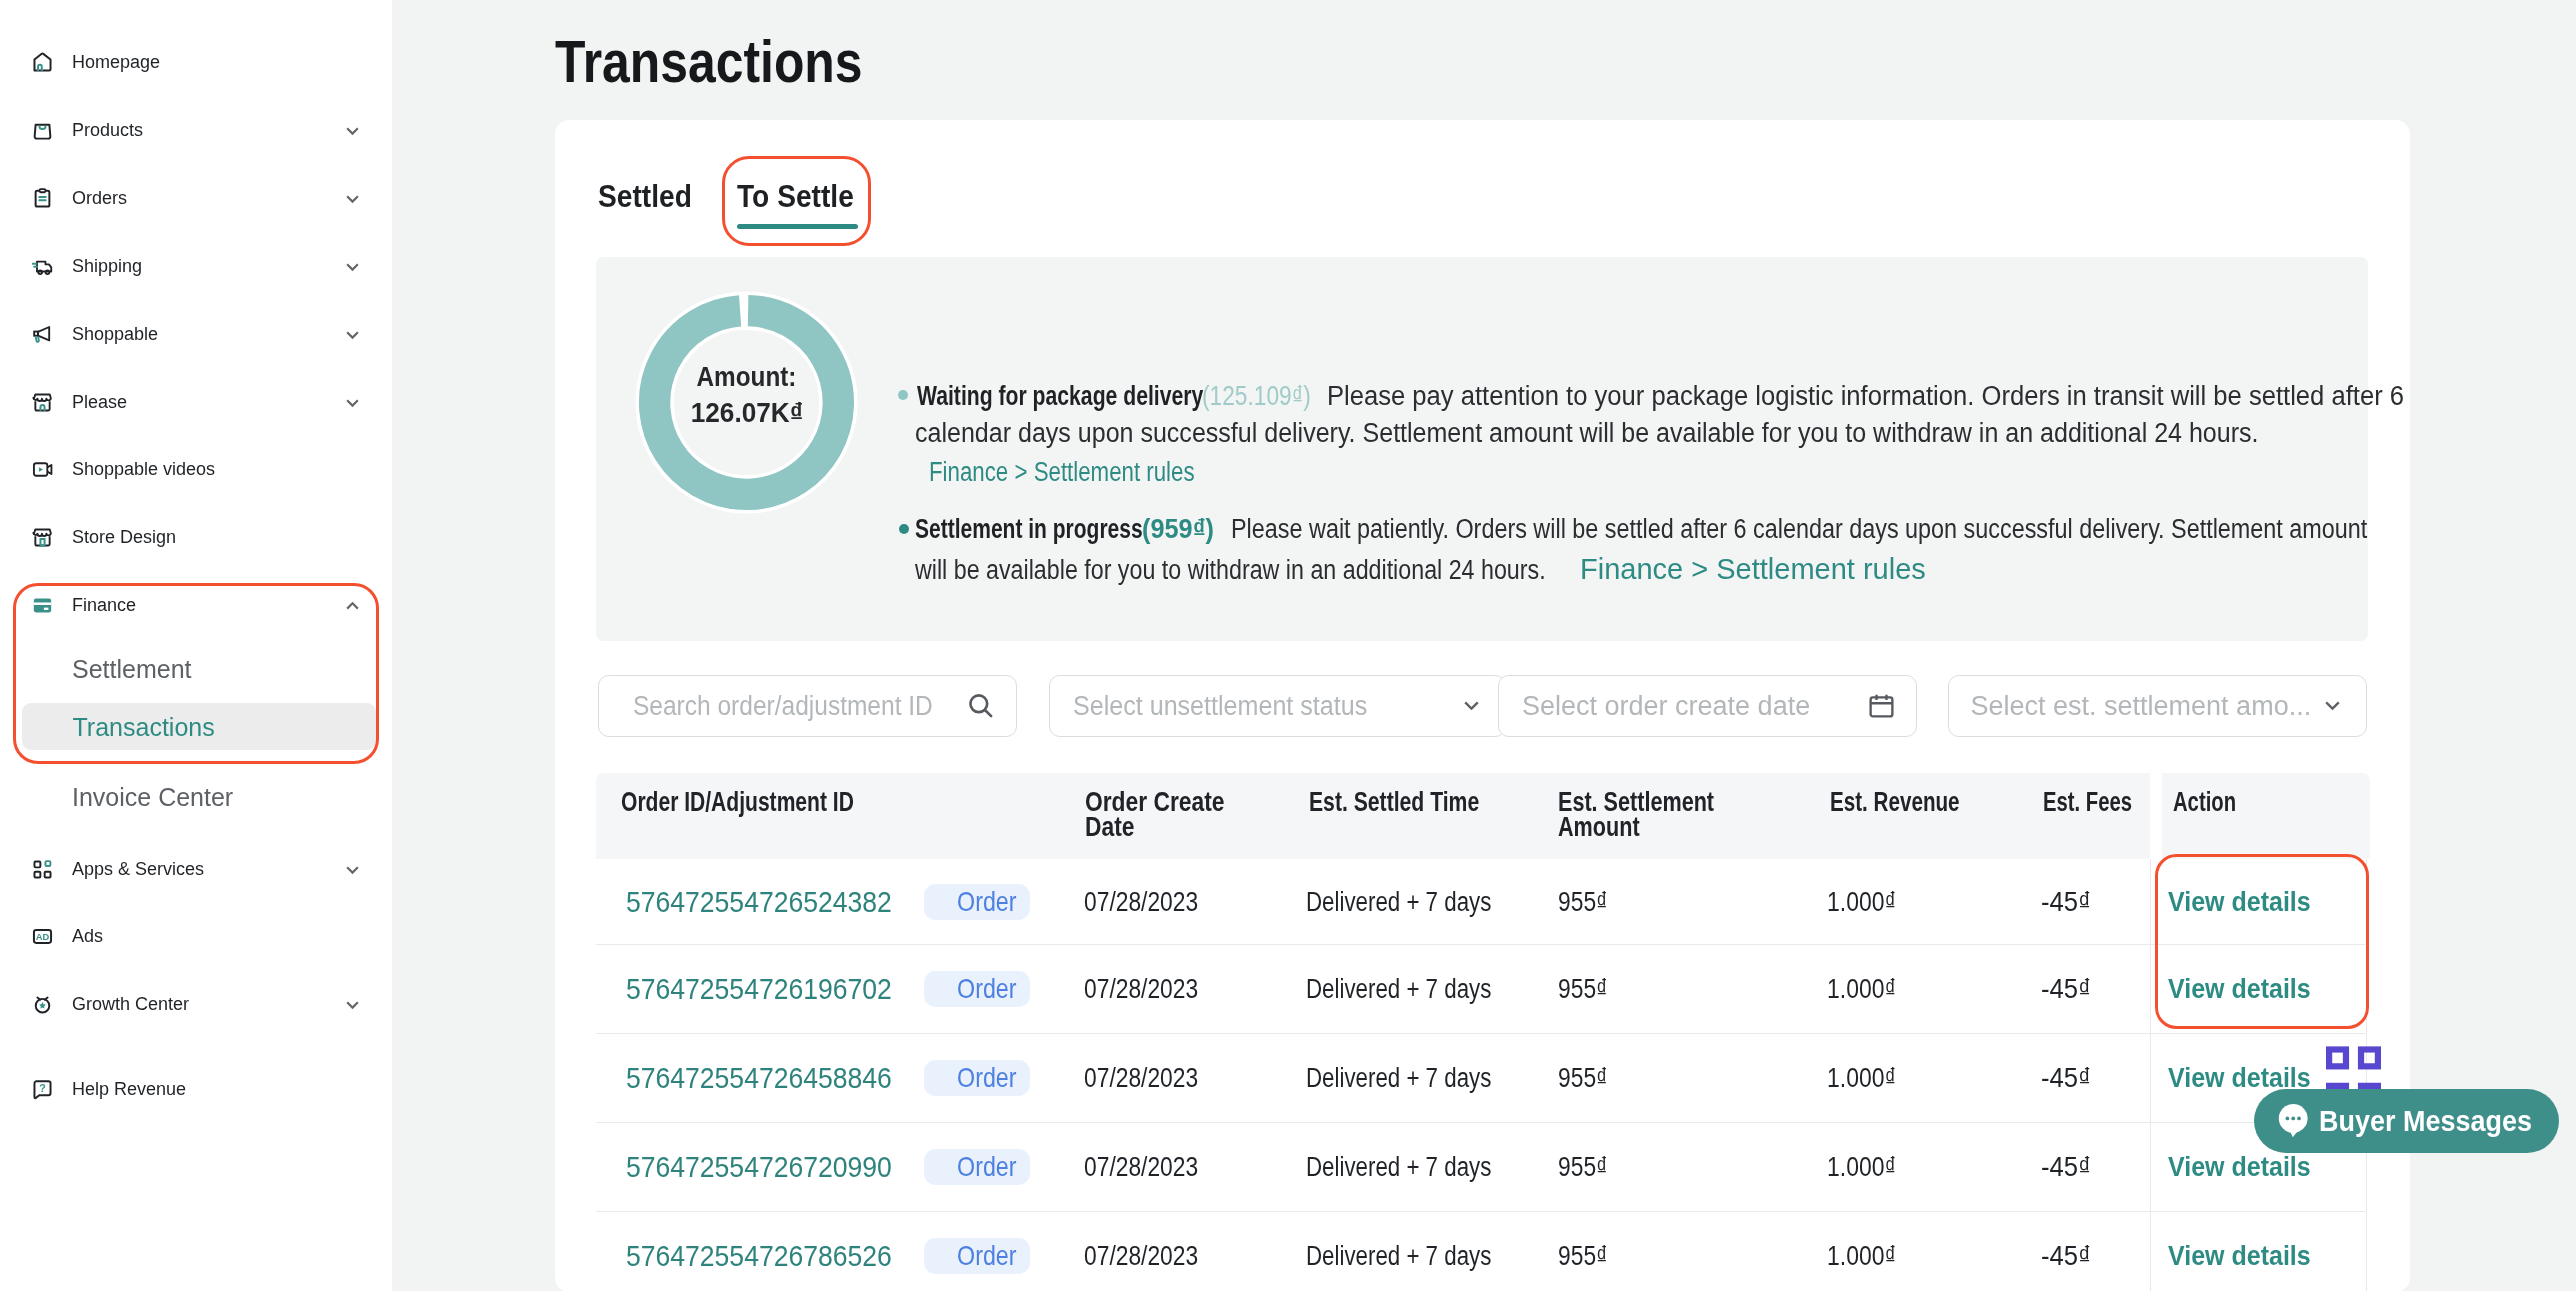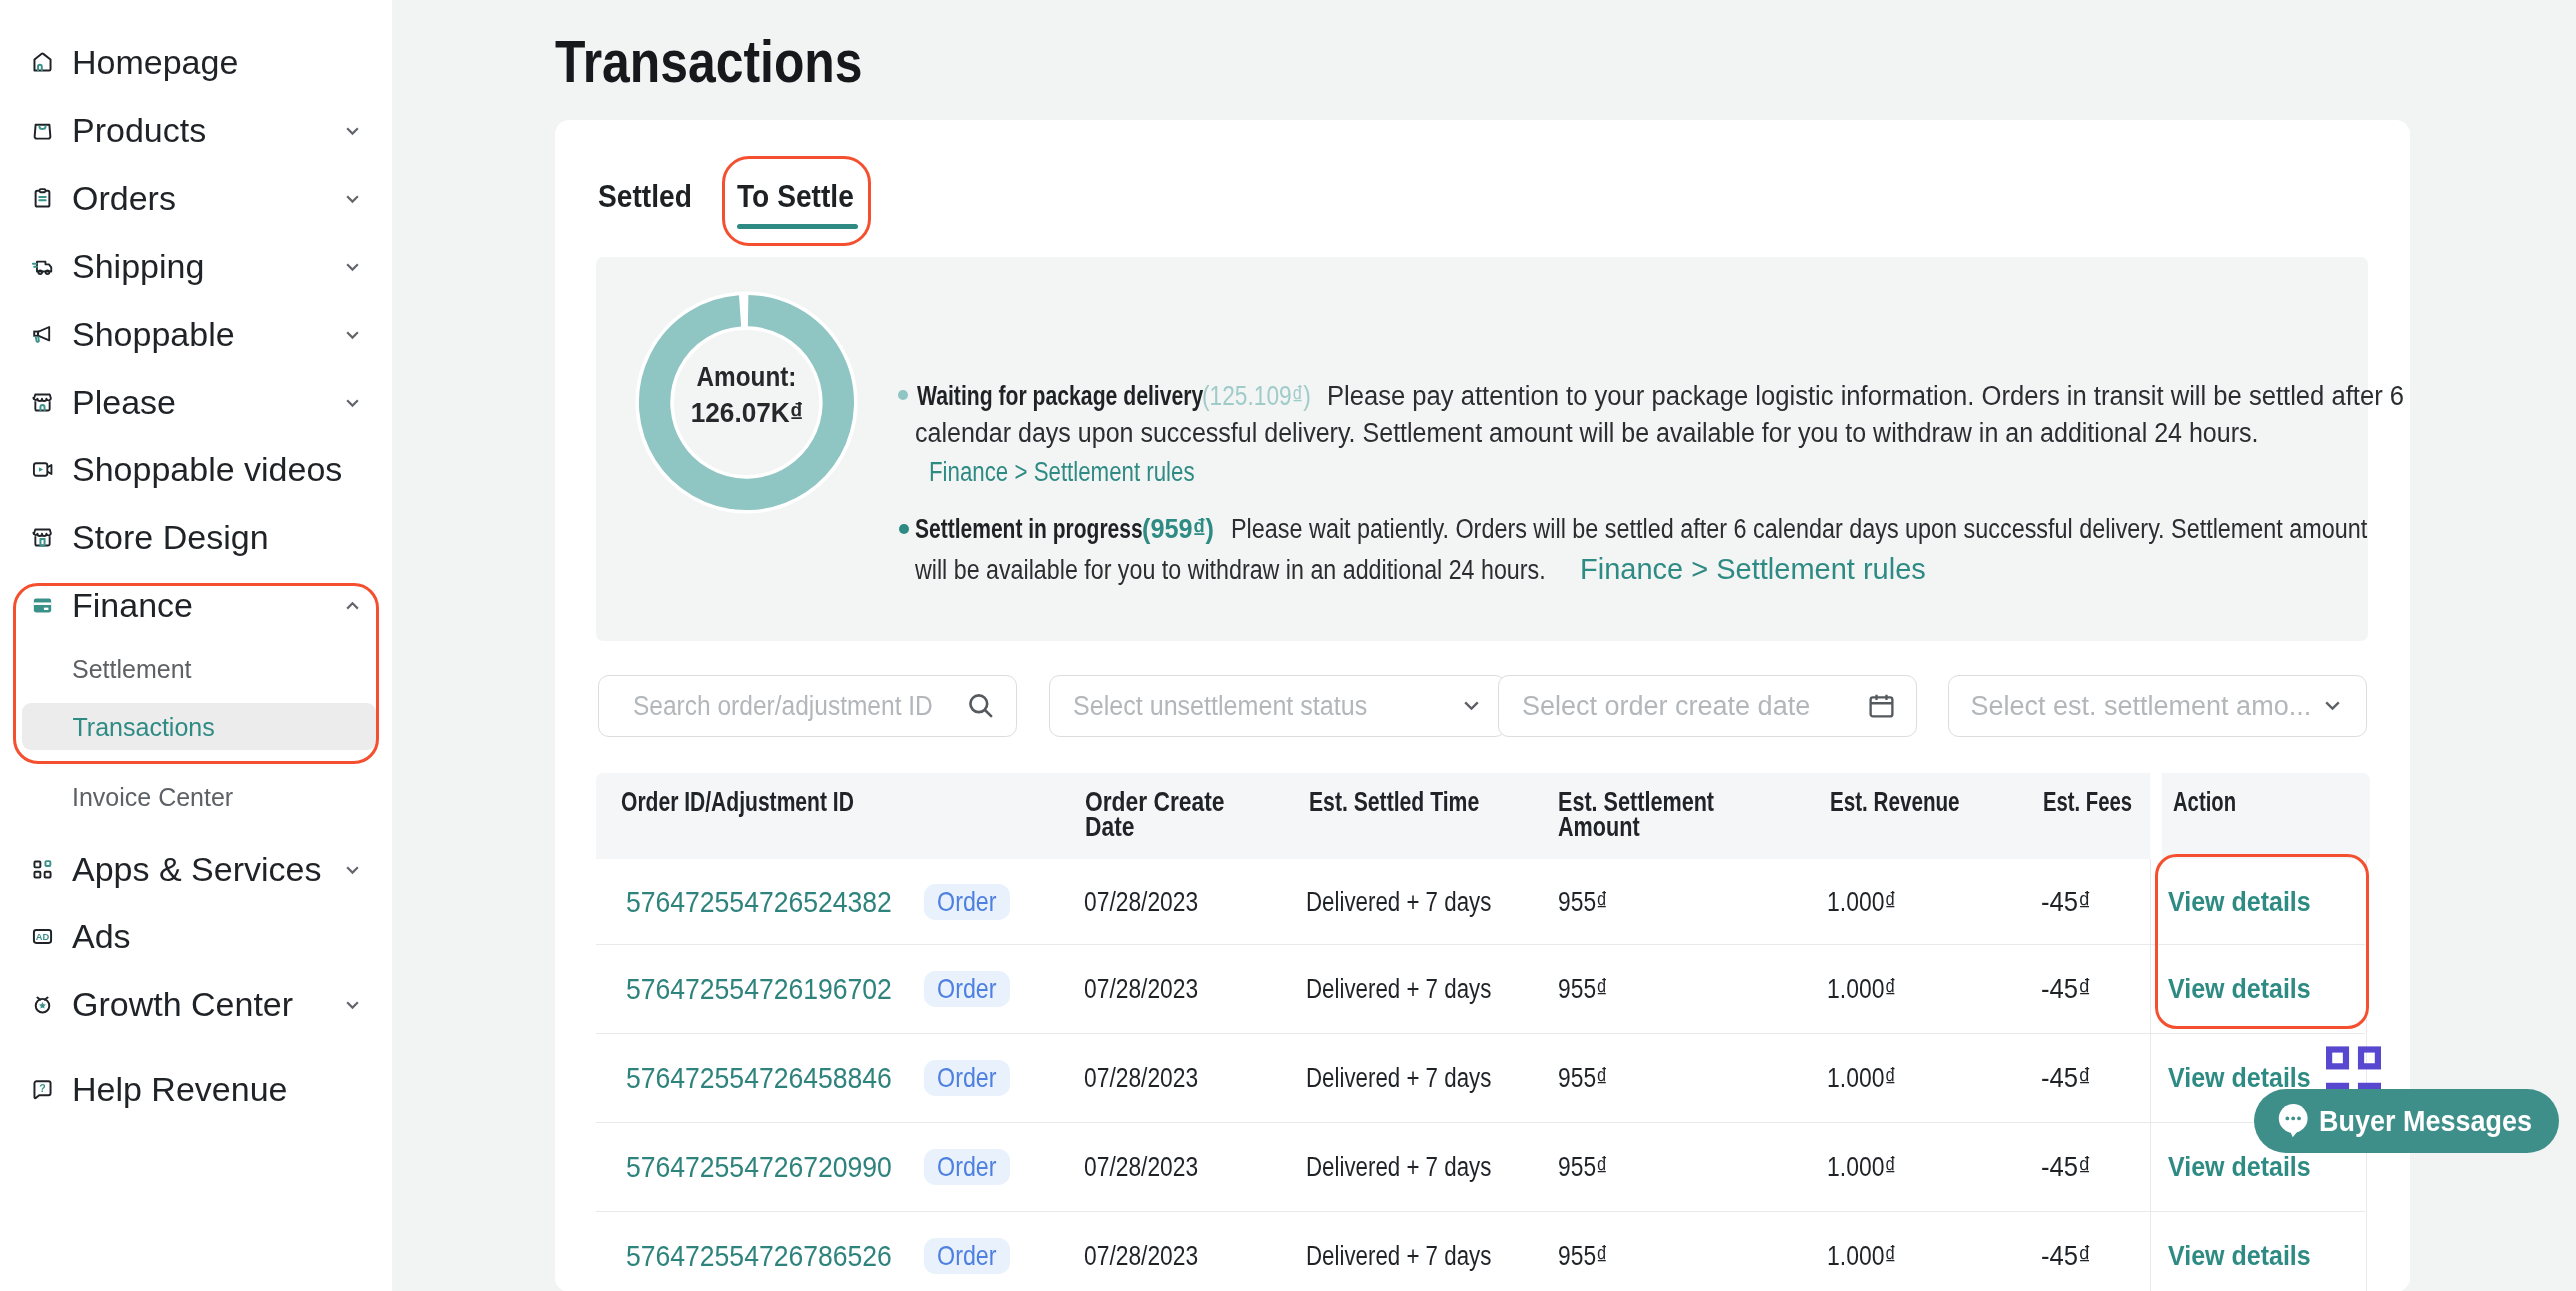--- a/index.html
+++ b/index.html
@@ -2,21 +2,21 @@
 <html style="font-size:14.3px"><head>
 <meta charset="utf-8">
 <style>
   html,body{margin:0;padding:0;}
   body{width:2576px;height:1292px;overflow:hidden;font-family:"Liberation Sans",sans-serif;background:#f2f3f3;}
   #page{position:relative;width:2576px;height:1292px;overflow:hidden;}
   
   #side{position:absolute;left:0;top:0;width:392px;height:1292px;background:#ffffff;}
   .mi{position:absolute;left:0;width:392px;height:68px;display:flex;align-items:center;}
   .mi .ic{position:absolute;left:29.5px;width:25px;height:25px;}
-  .mi .lbl{position:absolute;left:72px;font-size:34px;color:#1f2226;}
+  .mi .lbl{position:absolute;left:72px;font-size:18px;color:#1f2226;}
   .mi .chev{position:absolute;left:340px;width:25px;height:25px;}
   .sub{position:absolute;left:72px;font-size:25px;color:#5d6165;}
   #transbg{position:absolute;left:21.5px;top:703px;width:354px;height:47px;background:#ececec;border-radius:9px;}
   #transbg span{position:absolute;left:51px;top:50%;transform:translateY(-50%);font-size:25px;color:#2e8b84;}
   #finbox{position:absolute;left:13.4px;top:583px;width:366px;height:181px;border:3.6px solid #f4502f;border-radius:25px;box-sizing:border-box;}
   
   #main{position:absolute;left:392px;top:0;width:2184px;height:1292px;}
   h1{position:absolute;left:163px;top:33px;margin:0;font-size:59px;font-weight:700;color:#16181b;line-height:1;transform:scaleX(0.845);transform-origin:0 0;}
   #card{position:absolute;left:163px;top:120px;width:1855px;height:1172px;background:#ffffff;border-radius:14.3px;}
   .tab{position:absolute;font-size:32px;font-weight:700;color:#1e2124;line-height:32px;transform:scaleX(0.88);transform-origin:0 0;white-space:nowrap;}
@@ -37,21 +37,21 @@
   .fin span{position:absolute;left:21.5px;top:50%;transform:translateY(-50%);font-size:27px;color:#b3b7ba;white-space:nowrap;}
   .fin svg{position:absolute;right:19.7px;top:50%;transform:translateY(-50%);}
   
   #thead1{position:absolute;left:41px;top:653px;width:1554px;height:86px;background:#f5f6f7;border-radius:7.2px 0 0 0;}
   #thead2{position:absolute;left:1607px;top:653px;width:208px;height:86px;background:#f5f6f7;border-radius:0 7.2px 0 0;}
   .th{position:absolute;font-size:27px;font-weight:700;color:#202428;line-height:25px;transform-origin:0 0;white-space:nowrap;}
   .row{position:absolute;left:41px;width:1772px;height:89px;}
   .cell{position:absolute;top:50%;transform:translateY(-50%);font-size:27px;color:#1f2327;white-space:nowrap;}
   .oid{color:#2f837d;font-size:29.5px;transform:translateY(-50%) scaleX(0.9);transform-origin:0 50%;}
   .vd{color:#2e8b84;font-weight:700;font-size:28px;transform:translateY(-50%) scaleX(0.893);transform-origin:0 50%;}
-  .pill{position:absolute;left:328px;top:50%;transform:translateY(-50%);height:36px;width:86px;border-radius:11.6px;background:#e9f1fc;color:#4d80e0;font-size:28px;display:flex;align-items:center;justify-content:center;}
+  .pill{position:absolute;left:328px;top:50%;transform:translateY(-50%);height:36px;width:86px;border-radius:11.6px;background:#e9f1fc;color:#4d80e0;font-size:28px;display:flex;align-items:center;justify-content:center;padding-left:20px;}
   .s84{transform:translateY(-50%) scaleX(0.845);transform-origin:0 50%;}
   .s83{transform:translateY(-50%) scaleX(0.826);transform-origin:0 50%;}
   .s85{transform:translateY(-50%) scaleX(0.85);transform-origin:0 50%;}
   .s95{transform:translateY(-50%) scaleX(0.95);transform-origin:0 50%;}
   .sep{position:absolute;left:41px;width:1769px;height:0.9px;background:#e8e9ea;}
   #vline1{position:absolute;left:1595px;top:739px;width:0.9px;height:553px;background:#e8e9ea;}
   #vline2{position:absolute;left:1811px;top:739px;width:0.9px;height:553px;background:#e8e9ea;}
   #actbox{position:absolute;left:1600px;top:734px;width:214px;height:175px;border:3.6px solid #f4502f;border-radius:21.5px;box-sizing:border-box;}
   
   #minisq{position:absolute;left:2326px;top:1046px;width:55px;height:54px;}

